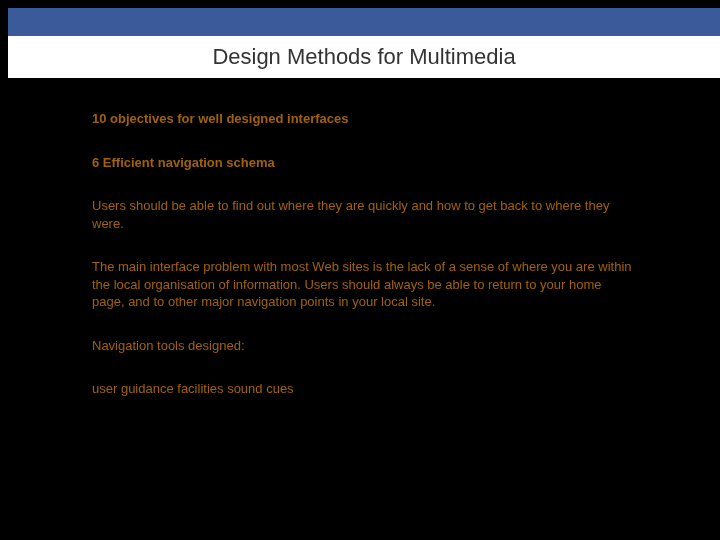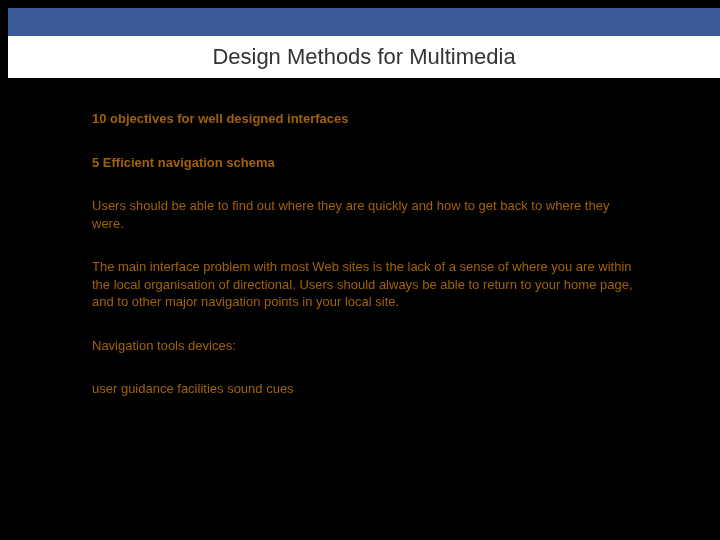--- a/index.html
+++ b/index.html
@@ -50,18 +50,18 @@
 <body>
 
 <div class="banner"></div>
 
 <div class="title-bar">
   <span>Design Methods for Multimedia</span>
 </div>
 
 <div class="content">
   <div class="section-heading">10 objectives for well designed interfaces</div>
-  <div class="subheading">5 Efficient navigation schema</div>
+  <div class="subheading">6 Efficient navigation schema</div>
   <div class="para">Users should be able to find out where they are quickly and how to get back to where they were.</div>
-  <div class="para">The main interface problem with most Web sites is the lack of a sense of where you are within the local organisation of directional. Users should always be able to return to your home page, and to other major navigation points in your local site.</div>
-  <div class="para">Navigation tools devices:</div>
+  <div class="para">The main interface problem with most Web sites is the lack of a sense of where you are within the local organisation of information. Users should always be able to return to your home page, and to other major navigation points in your local site.</div>
+  <div class="para">Navigation tools designed:</div>
   <div class="tools-line">user guidance facilities sound cues</div>
 </div>
 
 </body></html>

